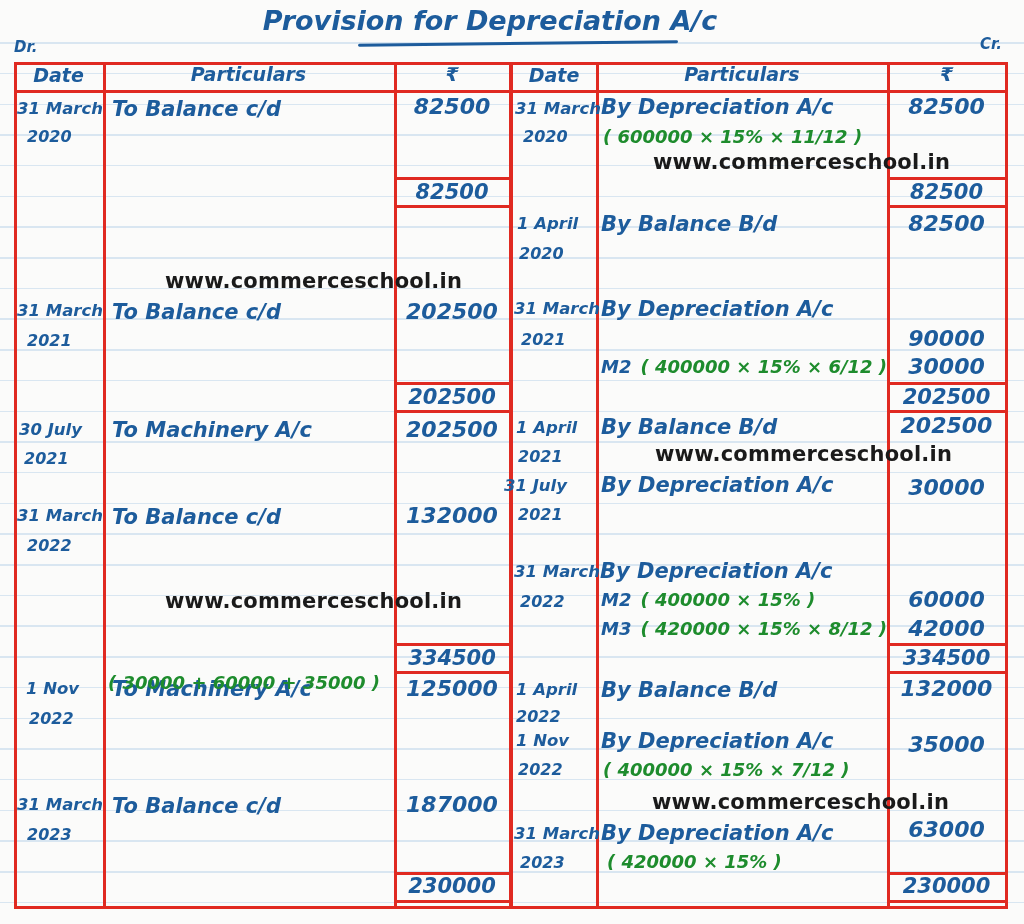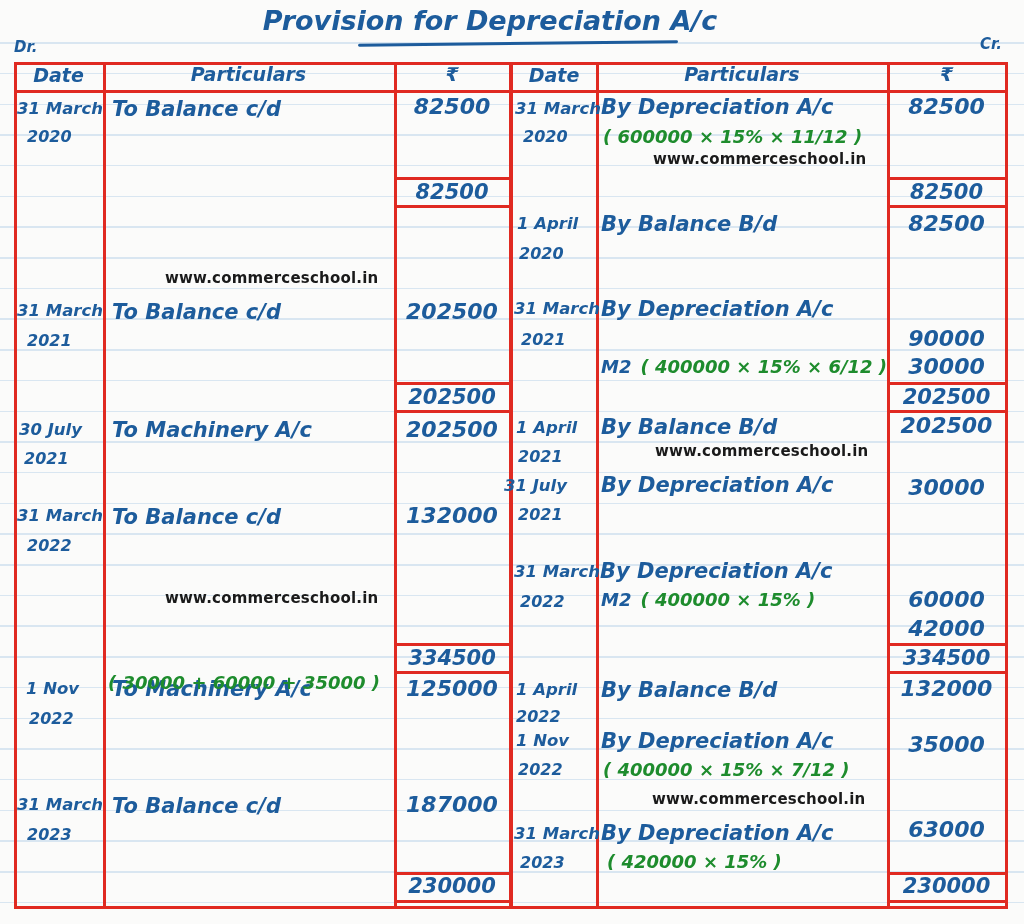--- a/index.html
+++ b/index.html
@@ -9,21 +9,21 @@
     font-family:"DejaVu Sans", sans-serif;
   }
   .page::before {
     content:""; position:absolute; left:0; right:0; top:13px; bottom:0;
     background:repeating-linear-gradient(to bottom, transparent 0, transparent 29.2px, #d9e6f1 29.2px, #d9e6f1 30.7px);
     pointer-events:none;
   }
   .t { position:absolute; white-space:nowrap; }
   .ink { color:#1d5c9c; font-style:italic; font-weight:bold; }
   .green { color:#1e8c2d; font-style:italic; font-weight:bold; }
-  .wm { color:#1a1a1a; font-weight:bold; font-size:15px; letter-spacing:0.2px; }
+  .wm { color:#1a1a1a; font-weight:bold; font-size:21px; letter-spacing:0.2px; }
   .vline { position:absolute; width:3px; background:#e02a21; top:62px; height:847px; }
   .hline { position:absolute; height:3px; background:#e02a21; }
   .title { font-size:27px; text-align:center; }
   .hdr { font-size:19px; text-align:center; }
   .side-label { font-size:15px; }
   .date1 { font-size:16.5px; }
   .date2 { font-size:16px; }
   .entry { font-size:21px; }
   .formula { font-size:18px; }
   .amt { font-size:22px; text-align:center; }
@@ -162,20 +162,24 @@
   <div class="t ink entry" style="left:601px; top:473px;">By Depreciation A/c</div>
   <div class="t ink amt amt-col-r" style="top:475px;">30000</div>
 
   <div class="t ink date1" style="left:514px; top:562px;">31 March</div>
   <div class="t ink date2" style="left:520px; top:592px;">2022</div>
   <div class="t ink entry" style="left:600px; top:559px;">By Depreciation A/c</div>
   <div class="t mline" style="left:601px; top:589px;">
     <span class="ink formula">M2</span>
     <span class="green formula">( 400000 × 15% )</span>
   </div>
+  <div class="t mline" style="left:601px; top:618px;">
+    <span class="ink formula">M3</span>
+    <span class="green formula">( 420000 × 15% × 8/12 )</span>
+  </div>
   <div class="t ink amt amt-col-r" style="top:587px;">60000</div>
   <div class="t ink amt amt-col-r" style="top:616px;">42000</div>
 
   <div class="t ink total amt-col-r" style="top:646px;">334500</div>
 
   <div class="t ink date1" style="left:516px; top:680px;">1 April</div>
   <div class="t ink date2" style="left:516px; top:707px;">2022</div>
   <div class="t ink entry" style="left:601px; top:678px;">By Balance B/d</div>
   <div class="t ink amt amt-col-r" style="top:676px;">132000</div>
 

